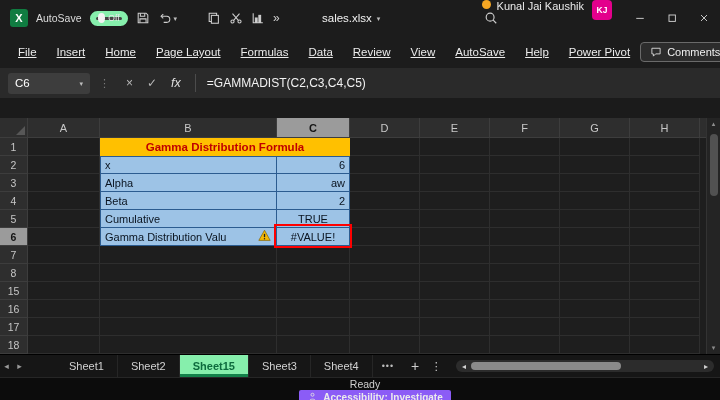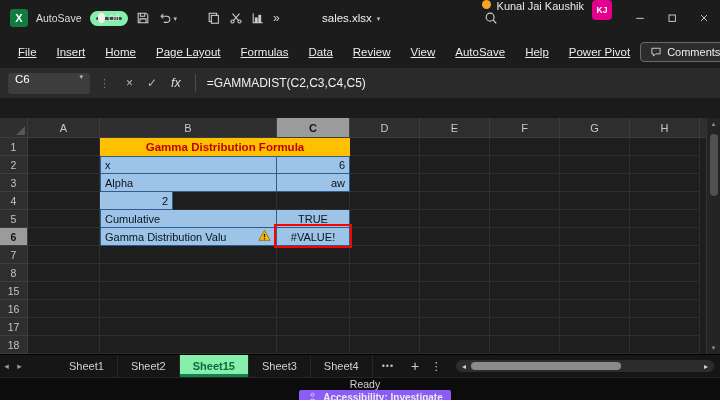--- a/index.html
+++ b/index.html
@@ -35,21 +35,21 @@
   .ribbon{position:absolute;top:36px;left:0;right:0;height:32px;display:flex;align-items:center;
           padding-left:8px;background:#1c1c1c;}
   .rtab{padding:0 10px;font-size:11.5px;color:#ebebeb;white-space:nowrap;text-decoration:underline;}
   .ribbon-right{margin-left:auto;display:flex;align-items:center;gap:8px;margin-right:10px;}
   .comments-btn{display:flex;align-items:center;gap:5px;border:1px solid #6a6a6a;border-radius:4px;
                 padding:3px 9px;font-size:11px;color:#efefef;background:#2c2c2c;}
 
   
   .fbar{position:absolute;top:68px;left:0;right:0;height:30px;background:#2a2a2a;display:flex;align-items:center;}
   .namebox{margin-left:8px;width:82px;height:21px;background:#3d3d3d;border-radius:3px;display:flex;
-           align-items:flex-start;padding:0 7px;box-sizing:border-box;font-size:11.5px;color:#fff;}
+           align-items:center;padding:0 7px;box-sizing:border-box;font-size:11.5px;color:#fff;}
   .namebox .caret{margin-left:auto;}
   .fsep{color:#7a7a7a;margin:0 9px;font-size:11px;}
   .fx-x,.fx-check{color:#b8b8b8;font-size:12px;margin:0 7px;}
   .fx{font-style:italic;font-size:12.5px;color:#dedede;margin:0 7px;}
   .fdivider{width:1px;height:18px;background:#4c4c4c;margin:0 7px;}
   .finput{flex:1;font-size:12px;color:#f2f2f2;padding-left:4px;}
 
   
   .sheet{position:absolute;top:118px;left:0;width:720px;height:236px;background:#1e1e1e;}
   .colhdr{position:absolute;top:0;left:0;height:20px;width:706px;display:flex;}
@@ -288,20 +288,21 @@
     <div class="blue-range">
       <div class="drow first">
         <div class="bcell">x</div>
         <div class="ccell">6</div>
       </div>
       <div class="drow">
         <div class="bcell">Alpha</div>
         <div class="ccell">aw</div>
       </div>
       <div class="drow">
+        <div class="bcell">Beta</div>
         <div class="ccell">2</div>
       </div>
       <div class="drow">
         <div class="bcell">Cumulative</div>
         <div class="ccell center">TRUE</div>
       </div>
       <div class="drow">
         <div class="bcell">Gamma Distribution Valu</div>
         <div class="ccell center">#VALUE!</div>
       </div>

